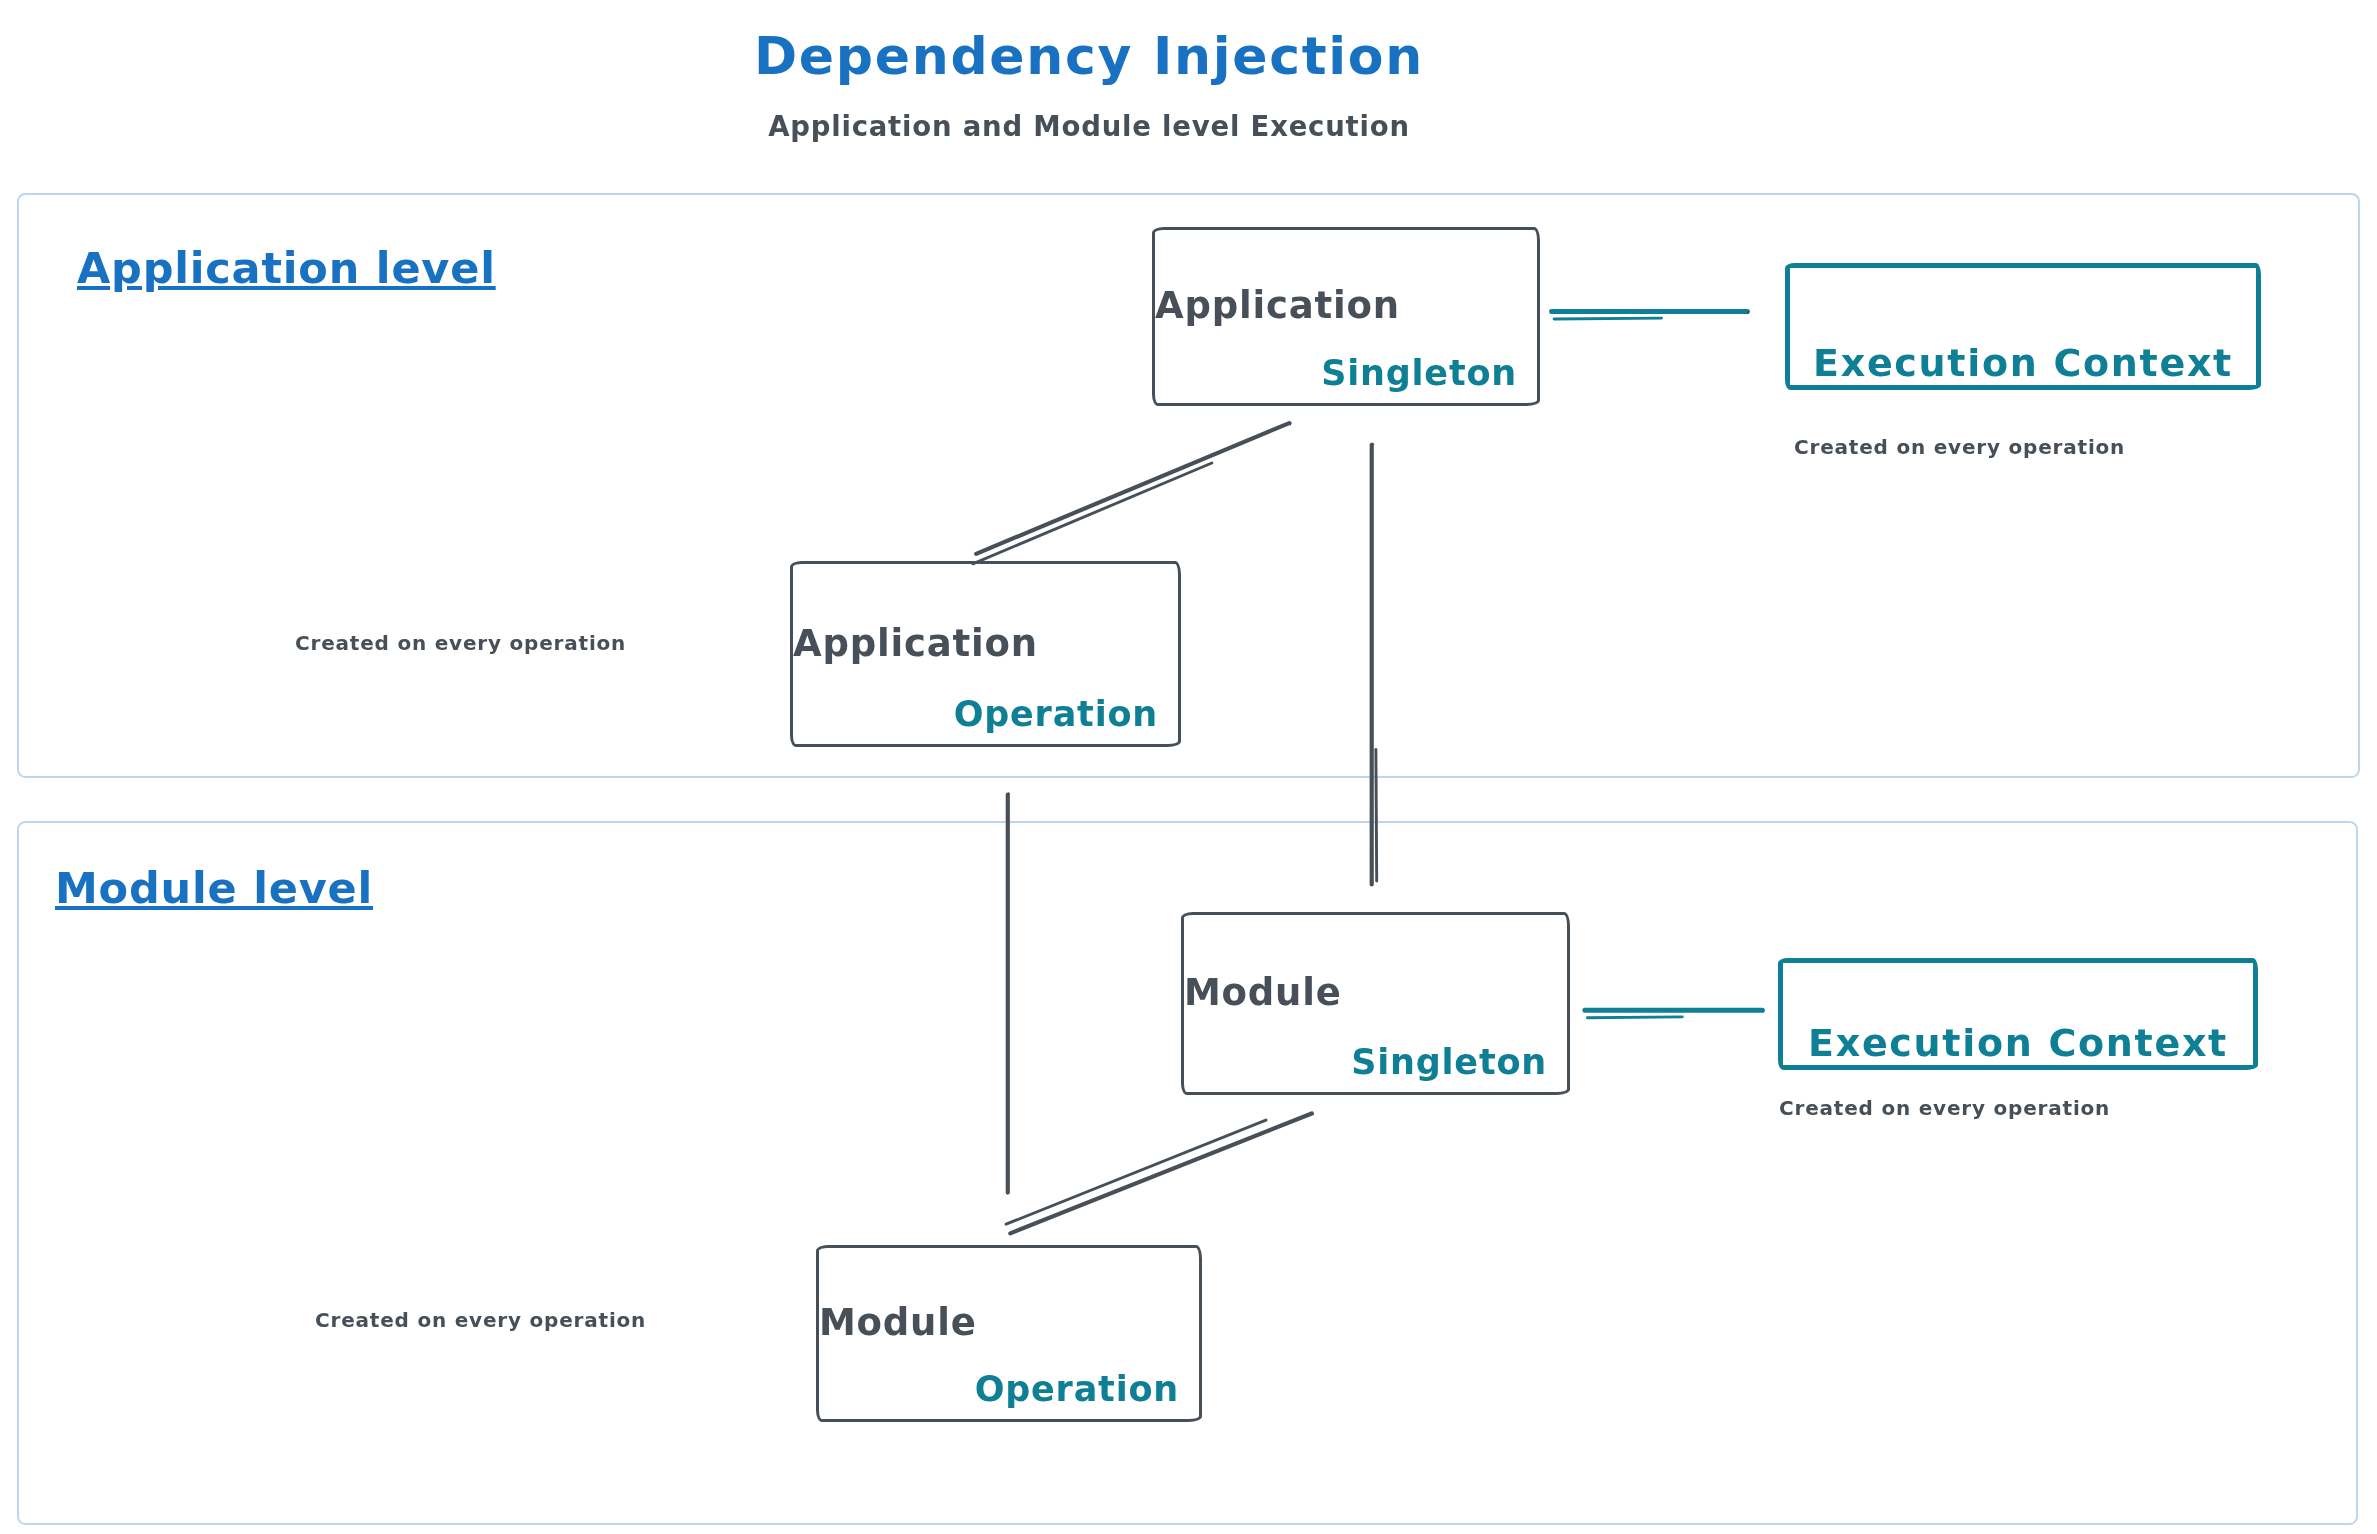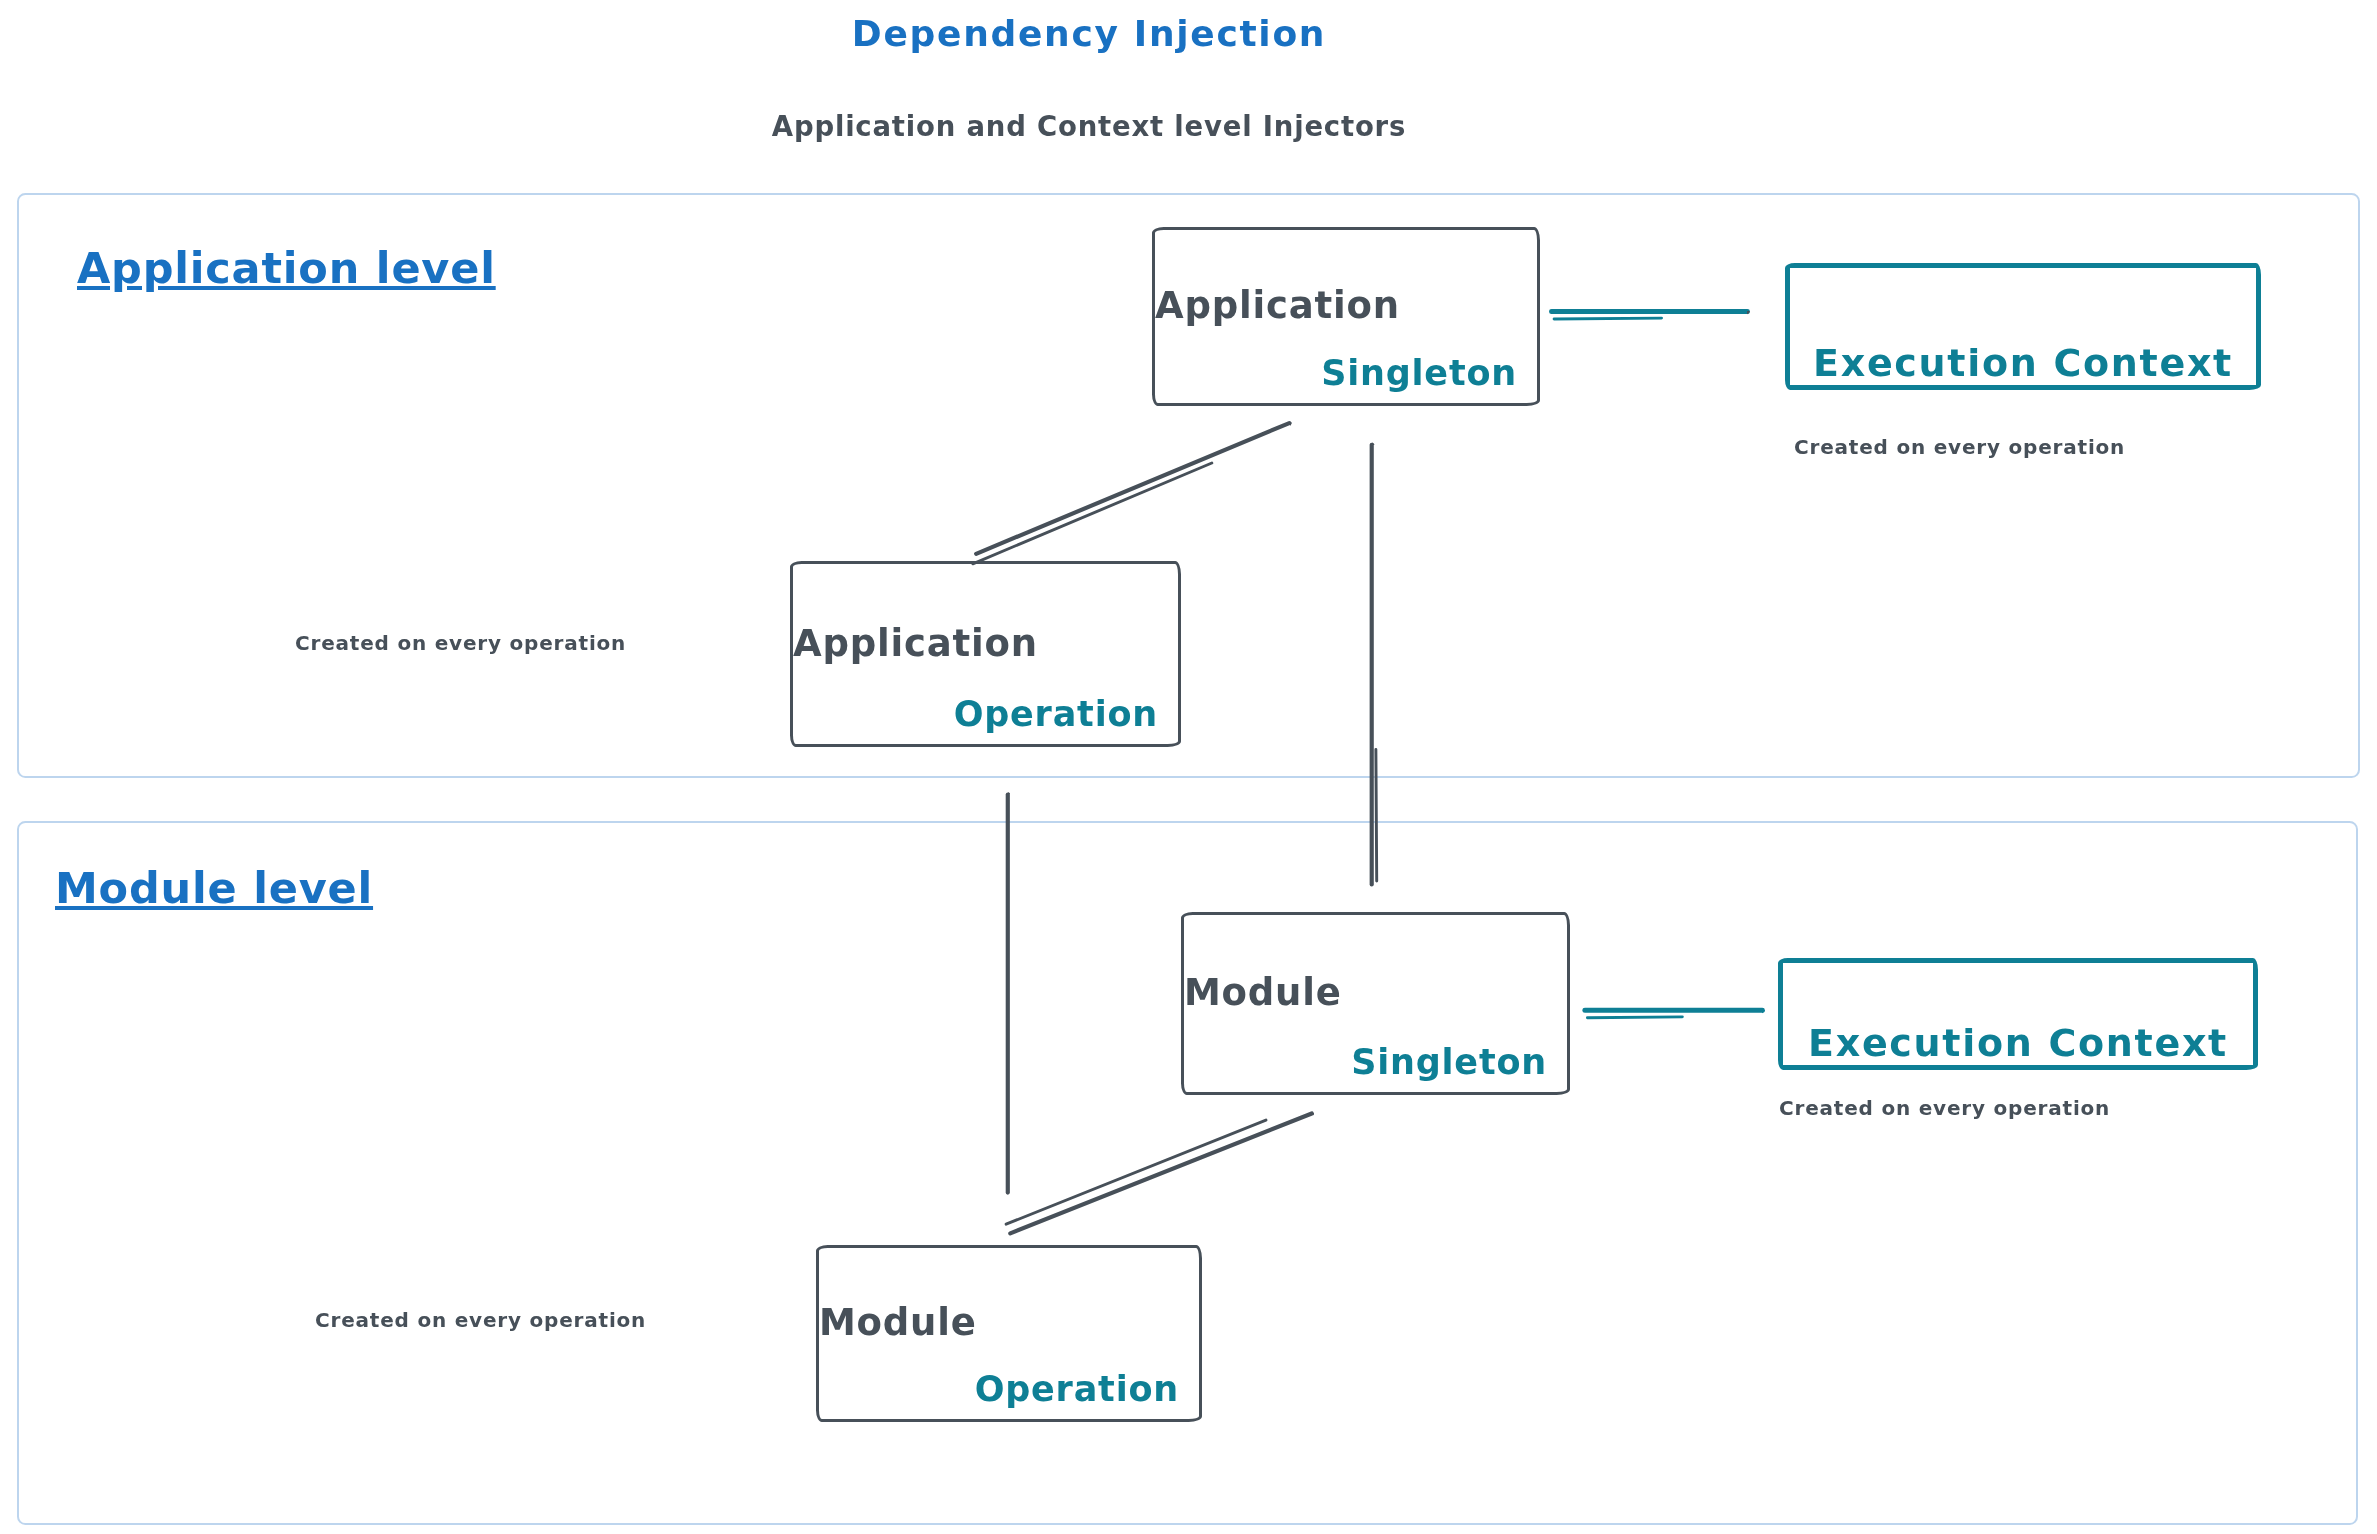--- a/index.html
+++ b/index.html
@@ -10,22 +10,22 @@
   }
   html,body{margin:0;padding:0;background:#ffffff;}
   .canvas{
     position:relative;
     width:2377px;height:1534px;
     background:#ffffff;
     font-family:"DejaVu Sans", sans-serif;
     overflow:hidden;
   }
   .title{
-    position:absolute;left:1089px;top:13px;transform:translateX(-50%);
-    font-size:36px;font-weight:bold;color:var(--blue);
+    position:absolute;left:1089px;top:26px;transform:translateX(-50%);
+    font-size:52px;font-weight:bold;color:var(--blue);
     letter-spacing:1.7px;white-space:nowrap;
   }
   .subtitle{
     position:absolute;left:1089px;top:110px;transform:translateX(-50%);
     font-size:27.5px;font-weight:600;color:var(--dark);
     letter-spacing:0.8px;white-space:nowrap;
   }
   .container{
     position:absolute;
     border:2.5px solid var(--container);
@@ -76,21 +76,21 @@
     pointer-events:none;
   }
   svg.arrows path{fill:none;stroke-linecap:round;stroke-linejoin:round;}
 </style>
 </head>
 <body>
 
 <div class="canvas">
 
   <div class="title">Dependency Injection</div>
-  <div class="subtitle">Application and Context level Injectors</div>
+  <div class="subtitle">Application and Module level Execution</div>
 
   <div class="container app"></div>
   <div class="section-label" style="left:77px;top:243px;">Application level</div>
 
   <div class="sketch-box" style="left:1152px;top:227px;width:382px;height:173px;">
     <span class="box-title">Application</span>
     <span class="box-badge">Singleton</span>
   </div>
 
   <div class="ec-box" style="left:1785px;top:263px;width:466px;height:117px;">

